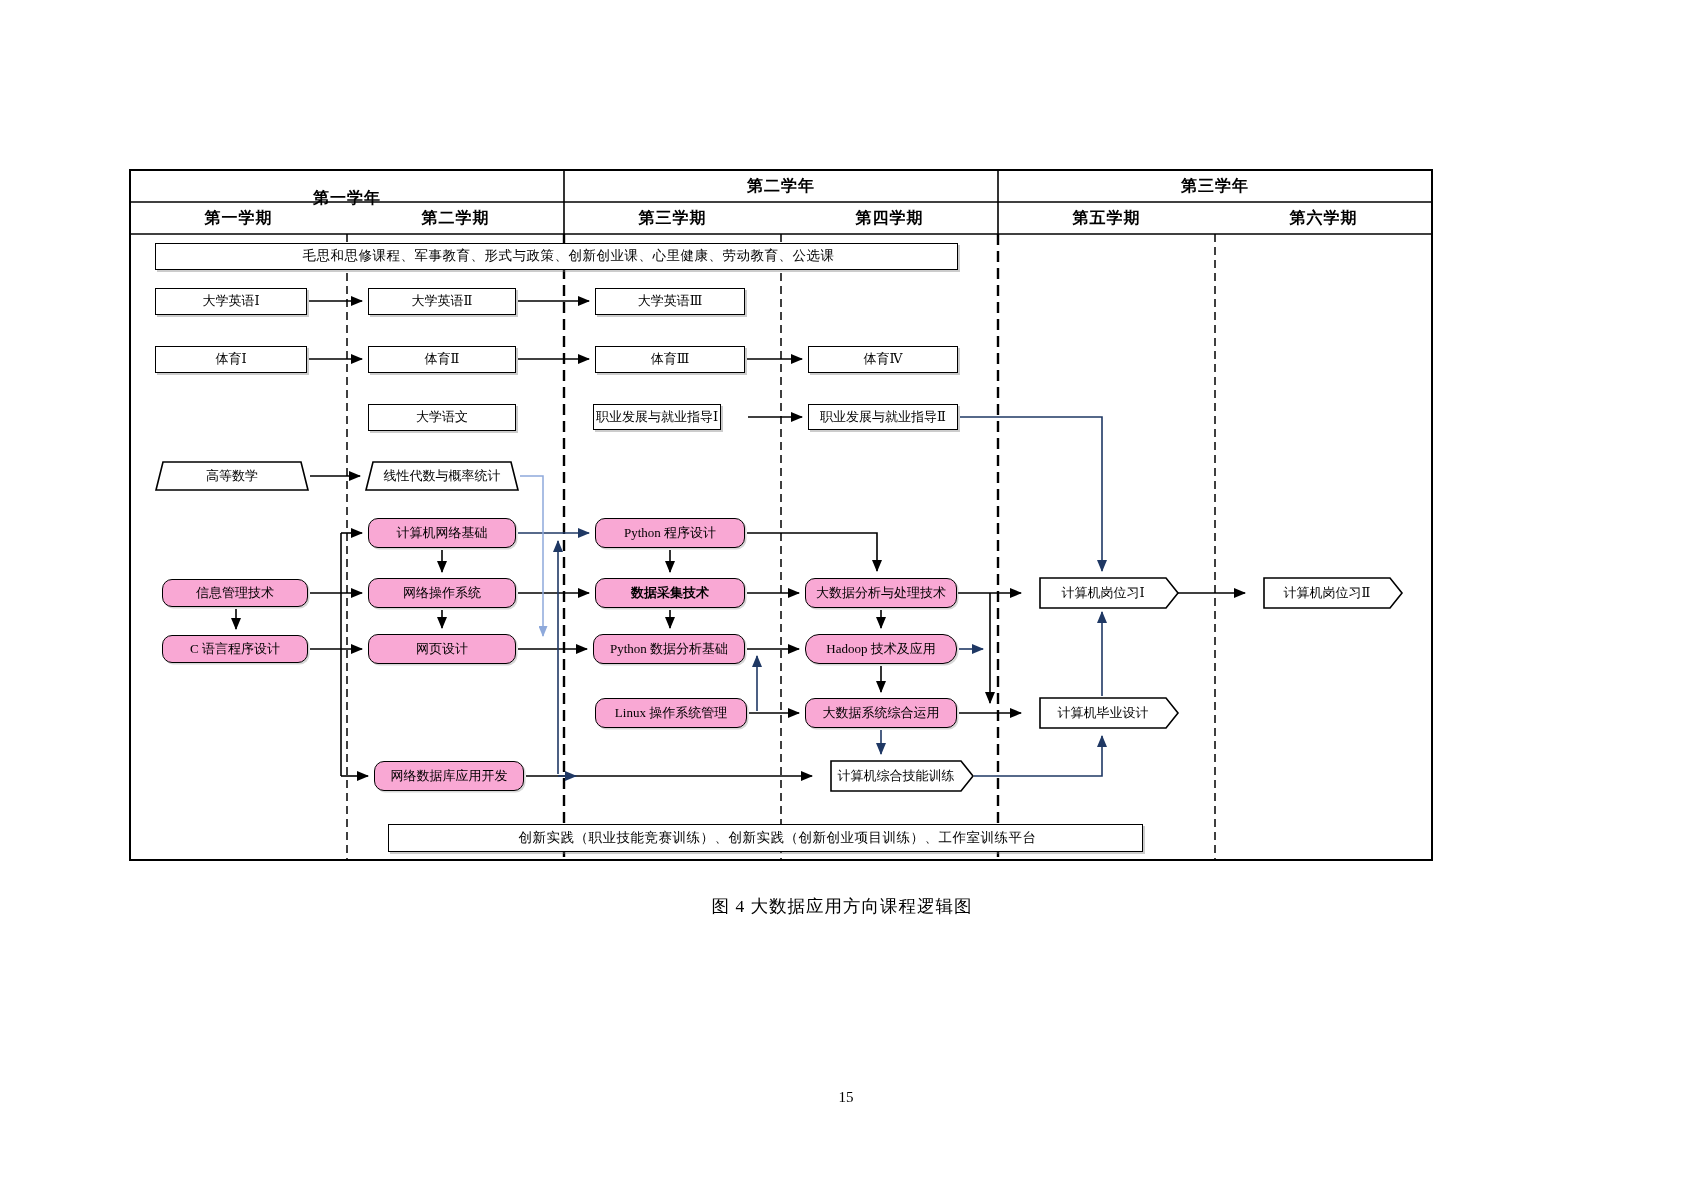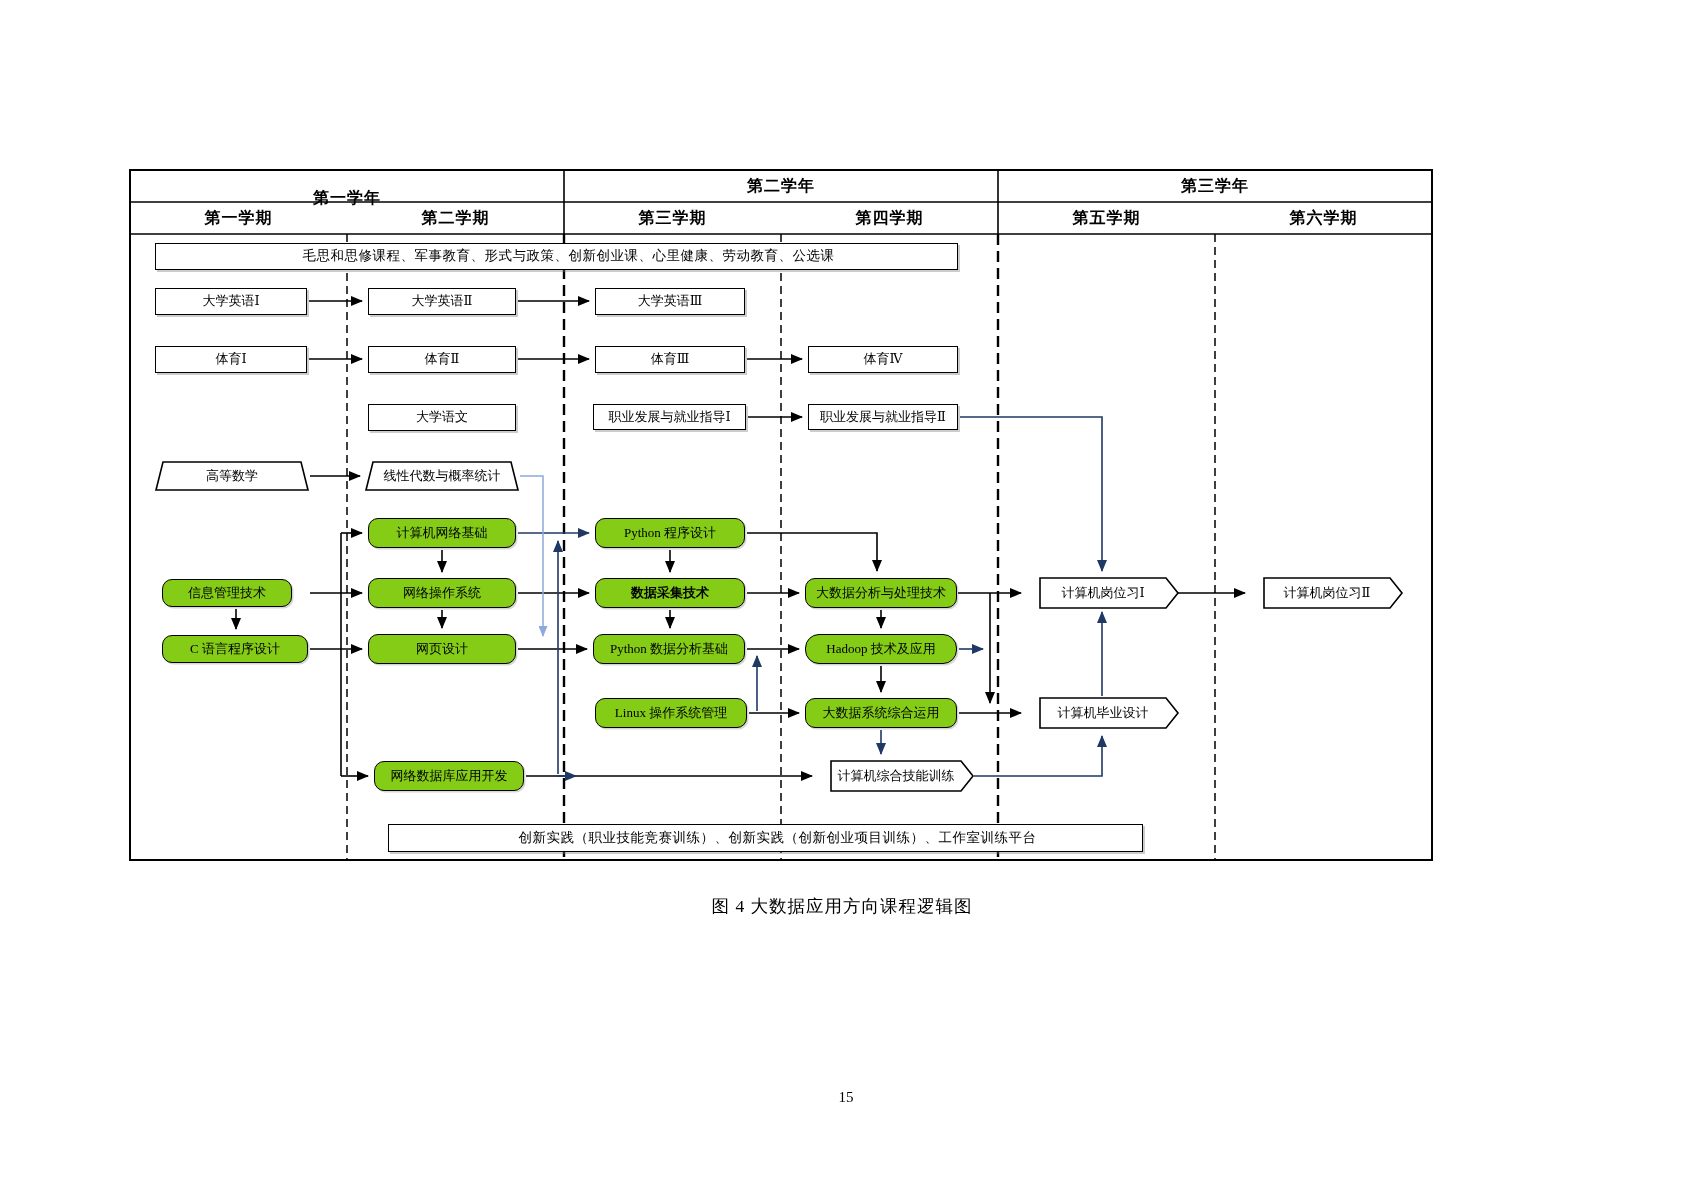--- a/index.html
+++ b/index.html
@@ -12,21 +12,21 @@
   .hdr {
     position:absolute; z-index:2; display:flex; align-items:center; justify-content:center;
     font-weight:bold; font-size:16px; letter-spacing:1px;
   }
   .box {
     position:absolute; z-index:2; display:flex; align-items:center; justify-content:center;
     font-size:13px; line-height:1.1; text-align:center; white-space:nowrap;
     box-sizing:border-box;
   }
   .rect  { background:#fff; border:1.5px solid #000; box-shadow:2px 2px 0 rgba(120,120,120,.38); }
-  .round { background:#84cc16; border:1.5px solid #000; border-radius:10px; box-shadow:1.5px 1.5px 0 rgba(120,120,120,.3); }
+  .round { background:#f9a8d4; border:1.5px solid #000; border-radius:10px; box-shadow:1.5px 1.5px 0 rgba(120,120,120,.3); }
   .plain { background:transparent; border:none; }
   .banner { font-size:13.5px; letter-spacing:.5px;padding-left:24px; }
   .caption {
     position:absolute; z-index:2; left:0; width:100%; top:893px; height:26px;
     display:flex; align-items:center; justify-content:center;
     font-size:17.5px; letter-spacing:1px;
   }
   .pagenum {
     position:absolute; z-index:2; left:4px; width:100%; top:1086px; height:22px;
     display:flex; align-items:center; justify-content:center; font-size:15px;
@@ -145,27 +145,27 @@
   <div class="box rect" style="left:155px;top:288px;width:152px;height:27px;">大学英语Ⅰ</div>
   <div class="box rect" style="left:368px;top:288px;width:148px;height:27px;">大学英语Ⅱ</div>
   <div class="box rect" style="left:595px;top:288px;width:150px;height:27px;">大学英语Ⅲ</div>
 
   <div class="box rect" style="left:155px;top:346px;width:152px;height:27px;">体育Ⅰ</div>
   <div class="box rect" style="left:368px;top:346px;width:148px;height:27px;">体育Ⅱ</div>
   <div class="box rect" style="left:595px;top:346px;width:150px;height:27px;">体育Ⅲ</div>
   <div class="box rect" style="left:808px;top:346px;width:150px;height:27px;">体育Ⅳ</div>
 
   <div class="box rect" style="left:368px;top:404px;width:148px;height:27px;">大学语文</div>
-  <div class="box rect" style="left:593px;top:404px;width:153px;height:26px;">职业发展与就业指导Ⅰ</div>
+  <div class="box rect" style="left:593px;top:404px;width:128px;height:26px;">职业发展与就业指导Ⅰ</div>
   <div class="box rect" style="left:808px;top:404px;width:150px;height:26px;">职业发展与就业指导Ⅱ</div>
 
   <div class="box plain" style="left:156px;top:462px;width:152px;height:28px;">高等数学</div>
   <div class="box plain" style="left:366px;top:462px;width:152px;height:28px;">线性代数与概率统计</div>
 
-  <div class="box round" style="left:162px;top:579px;width:130px;height:28px;">信息管理技术</div>
+  <div class="box round" style="left:162px;top:579px;width:146px;height:28px;">信息管理技术</div>
   <div class="box round" style="left:162px;top:635px;width:146px;height:28px;">C 语言程序设计</div>
 
   <div class="box round" style="left:368px;top:518px;width:148px;height:30px;">计算机网络基础</div>
   <div class="box round" style="left:368px;top:578px;width:148px;height:30px;">网络操作系统</div>
   <div class="box round" style="left:368px;top:634px;width:148px;height:30px;">网页设计</div>
   <div class="box round" style="left:374px;top:761px;width:150px;height:30px;">网络数据库应用开发</div>
 
   <div class="box round" style="left:595px;top:518px;width:150px;height:30px;">Python 程序设计</div>
   <div class="box round" style="left:595px;top:578px;width:150px;height:30px;font-weight:bold;">数据采集技术</div>
   <div class="box round" style="left:593px;top:634px;width:152px;height:30px;">Python 数据分析基础</div>

